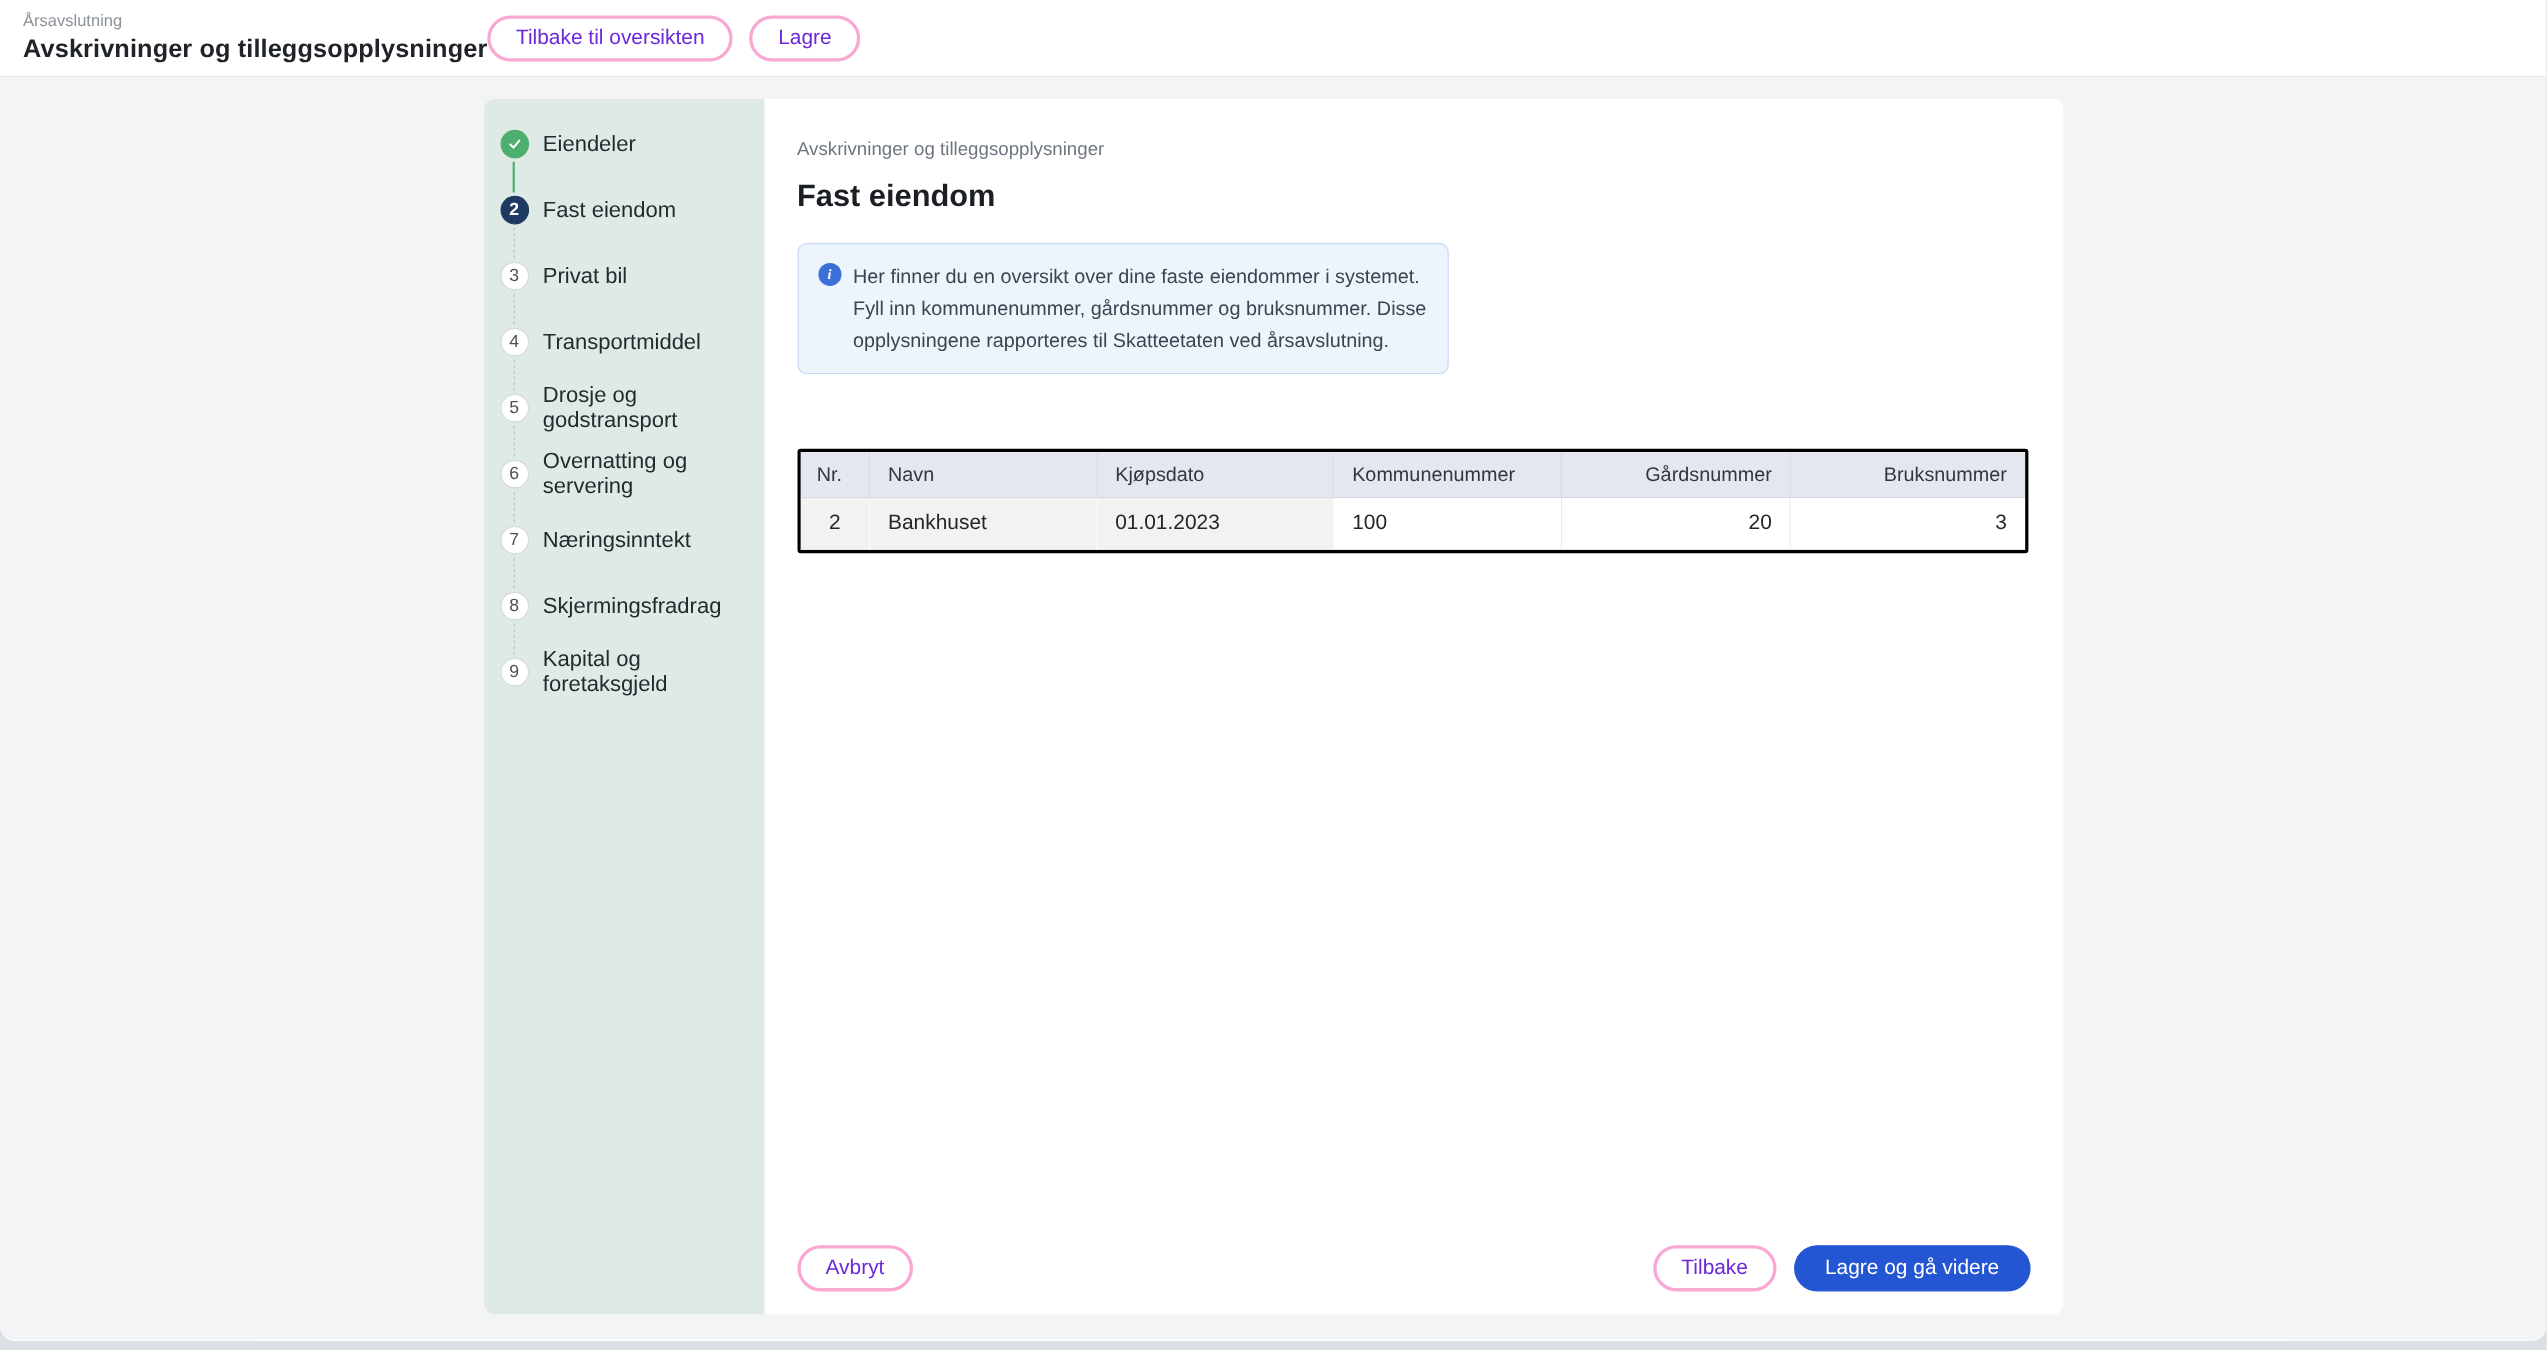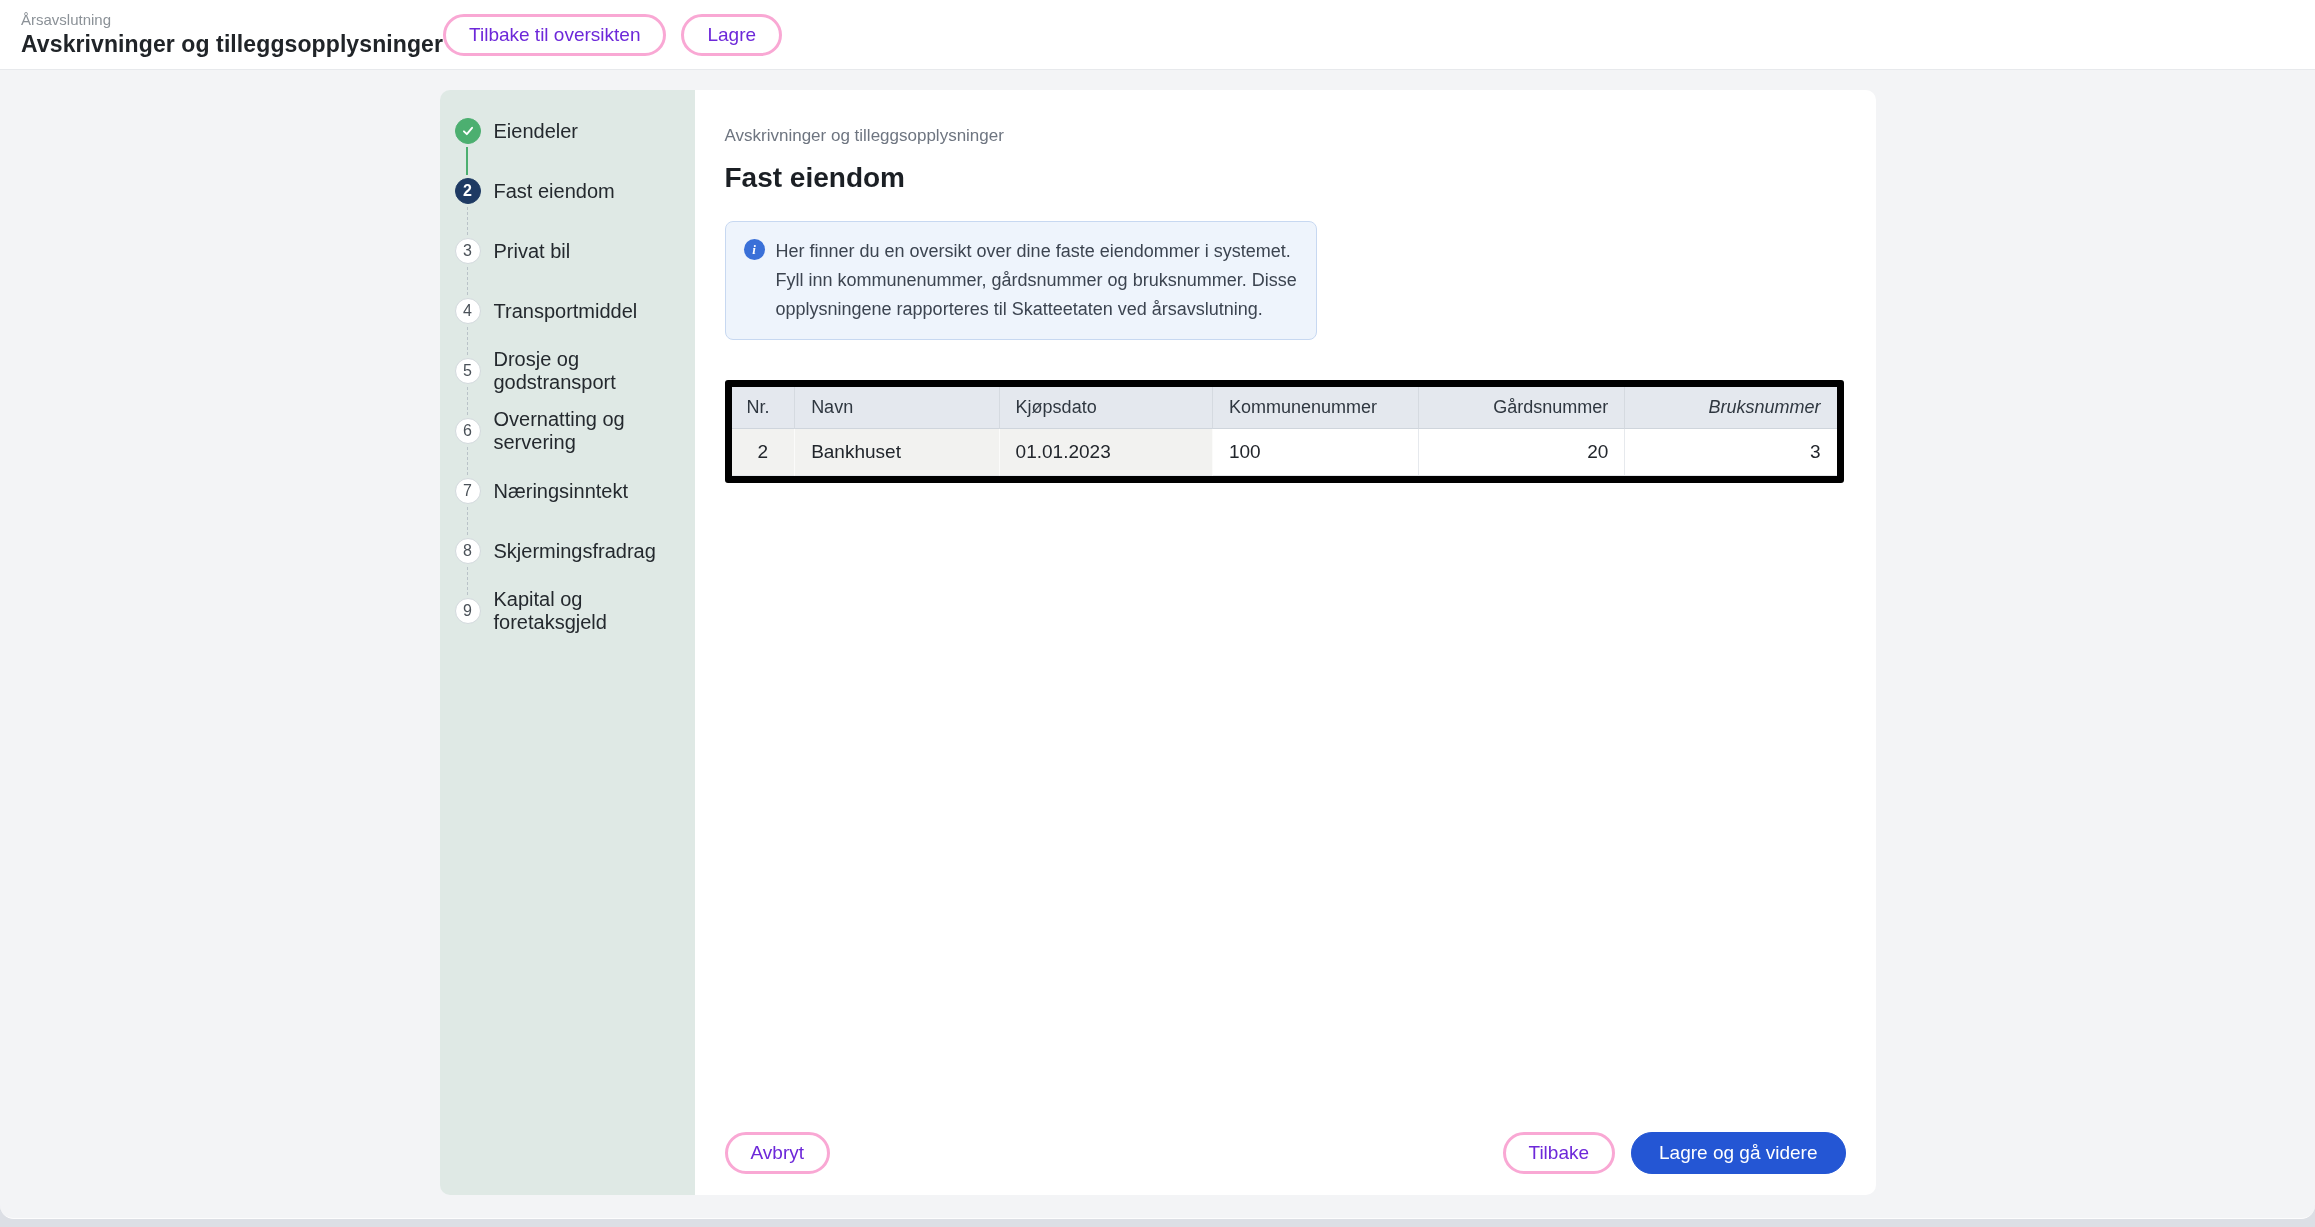--- a/index.html
+++ b/index.html
@@ -41,25 +41,25 @@
   .heading { font-size:28px; font-weight:700; color:#1b1f24; margin-bottom:27px; }
 
   .info-box { width:592px; background:#eef4fc; border:1px solid #c7d8f1; border-radius:8px;
               padding:15px 18px; display:flex; gap:11px; margin-bottom:40px; }
   .info-icon { width:21px; height:21px; border-radius:50%; background:#3a70d8; color:#ffffff; font-size:13px;
                font-weight:700; display:flex; align-items:center; justify-content:center; flex:0 0 auto; margin-top:2px;
                font-family:"Liberation Serif", serif; font-style:italic; }
   .info-text { font-size:18px; line-height:29px; color:#3c4450; }
 
   
-  table.data-table { width:1119px; border-collapse:separate; border-spacing:0; border:7px solid #000000;
-                     border-radius:3px; }
+  table.data-table { width:1119px; border-collapse:separate; border-spacing:0; border:3px solid #000000;
+                     border-radius:3px;margin-top:28px; }
   .data-table th { background:#e4e8ee; font-weight:400; font-size:18px; color:#2f3740; text-align:left;
                    padding:10px 16px; height:38px; border-bottom:1px solid #cfd5dc; border-right:1px solid #d5dae0; }
-  .data-table th:last-child { border-right:none;font-style:italic; }
+  .data-table th:last-child { border-right:none; }
   .data-table th.num, .data-table td.num { text-align:right; }
   .data-table th.col-nr { padding-left:15px; }
   .data-table td { font-size:19px; color:#22262c; padding:12px 16px; height:47px;
                    border-bottom:1px solid #e4e7eb; border-right:1px solid #e6e9ed; }
   .data-table td:last-child { border-right:none; }
   .data-table td.ro { background:#f2f2f0; border-right-color:#fbfbfa; }
   .data-table td.col-nr { text-align:center; padding:12px 8px; }
   .data-table td.input { background:#ffffff; cursor:text; }
 
   

